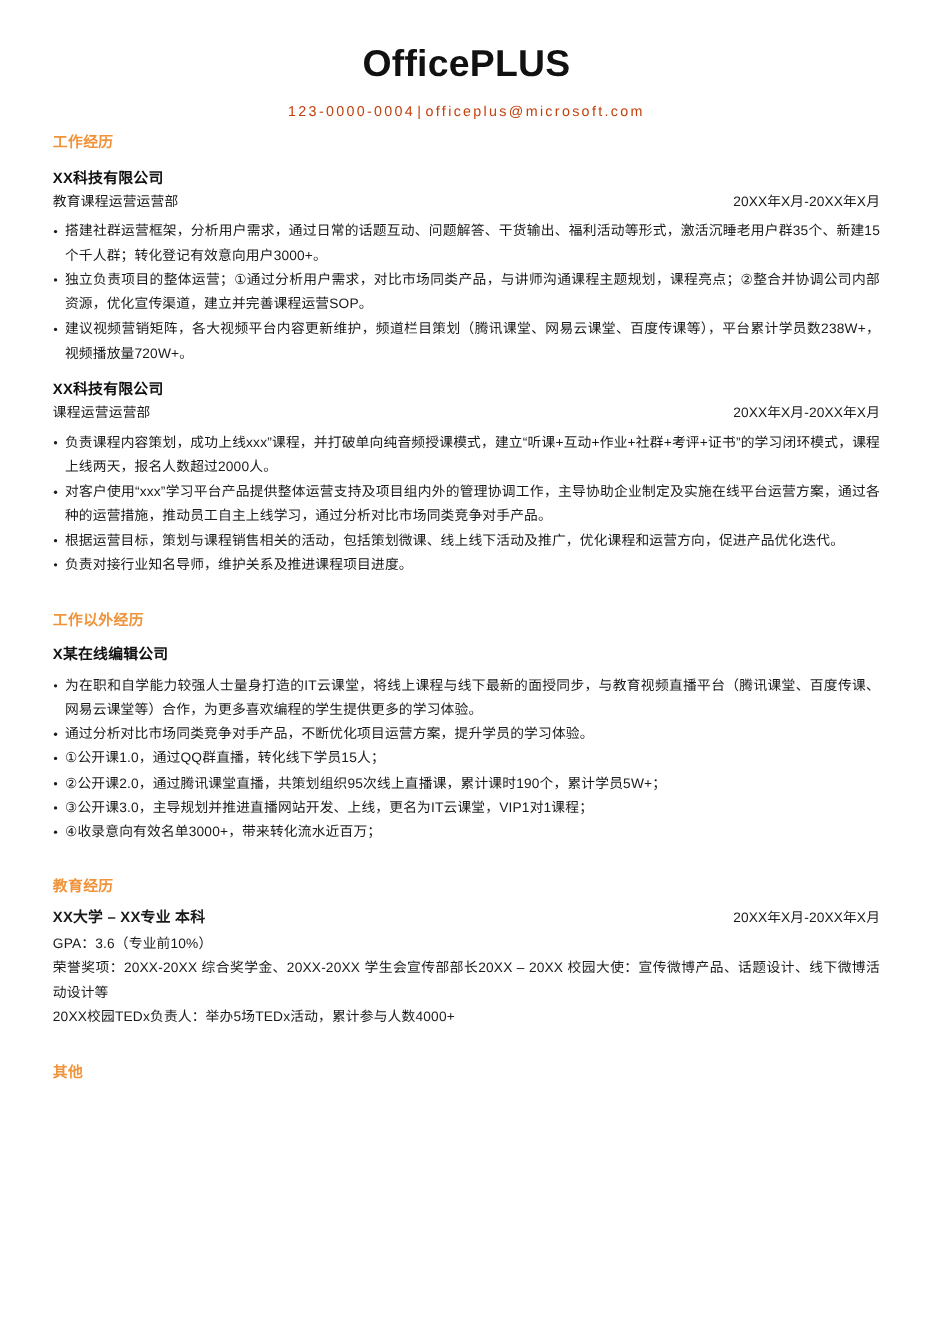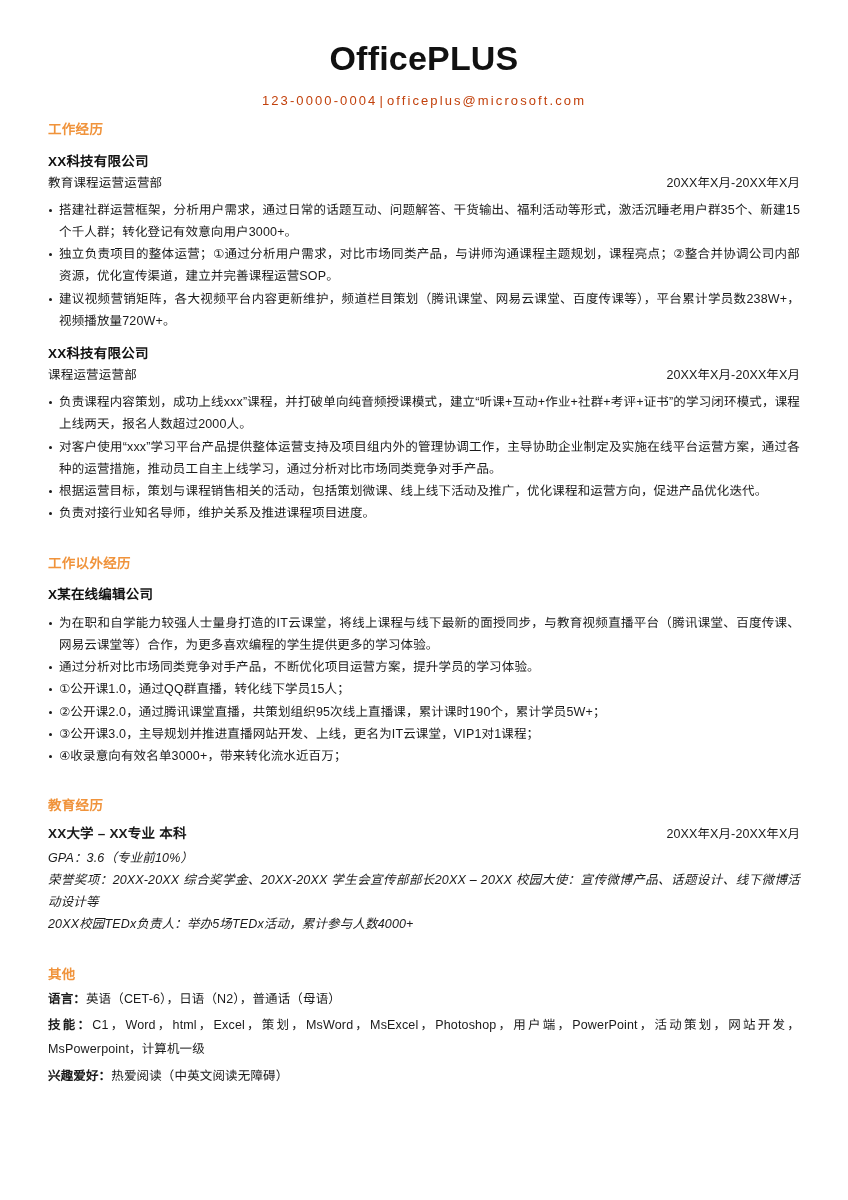--- a/index.html
+++ b/index.html
@@ -124,21 +124,20 @@
 
   
   .plain-line {
     font-size: 12.5px;
     line-height: 1.78;
     color: #1a1a1a;
     letter-spacing: 0.15px;
     margin: 0;
     text-align: justify;
     text-justify: inter-ideograph;
-    font-style: italic;
   }
   .plain-line.pt { padding-top: 2px; }
 
   
   .kv-line {
     font-size: 12.5px;
     line-height: 1.9;
     color: #1a1a1a;
     letter-spacing: 0.15px;
     margin: 0;
@@ -207,25 +206,14 @@
     <div class="entry-row">
       <span class="entry-dept bold">XX大学 – XX专业 本科</span>
       <span class="entry-date">20XX年X月-20XX年X月</span>
     </div>
     <p class="plain-line pt">GPA：3.6（专业前10%）</p>
     <p class="plain-line">荣誉奖项：20XX-20XX 综合奖学金、20XX-20XX 学生会宣传部部长20XX – 20XX 校园大使：宣传微博产品、话题设计、线下微博活动设计等</p>
     <p class="plain-line">20XX校园TEDx负责人：举办5场TEDx活动，累计参与人数4000+</p>
   </div>
 
   <h2 class="section-heading sec-other">其他</h2>
-  <div>
-    <p class="kv-line">
-      <span class="kv-label">语言：</span><span>英语（CET-6），日语（N2），普通话（母语）</span>
-    </p>
-    <p class="kv-line">
-      <span class="kv-label">技能：</span><span>C1，Word，html，Excel，策划，MsWord，MsExcel，Photoshop，用户端，PowerPoint，活动策划，网站开发，MsPowerpoint，计算机一级</span>
-    </p>
-    <p class="kv-line">
-      <span class="kv-label">兴趣爱好：</span><span>热爱阅读（中英文阅读无障碍）</span>
-    </p>
-  </div>
 
 </div>
 
 </body></html>

